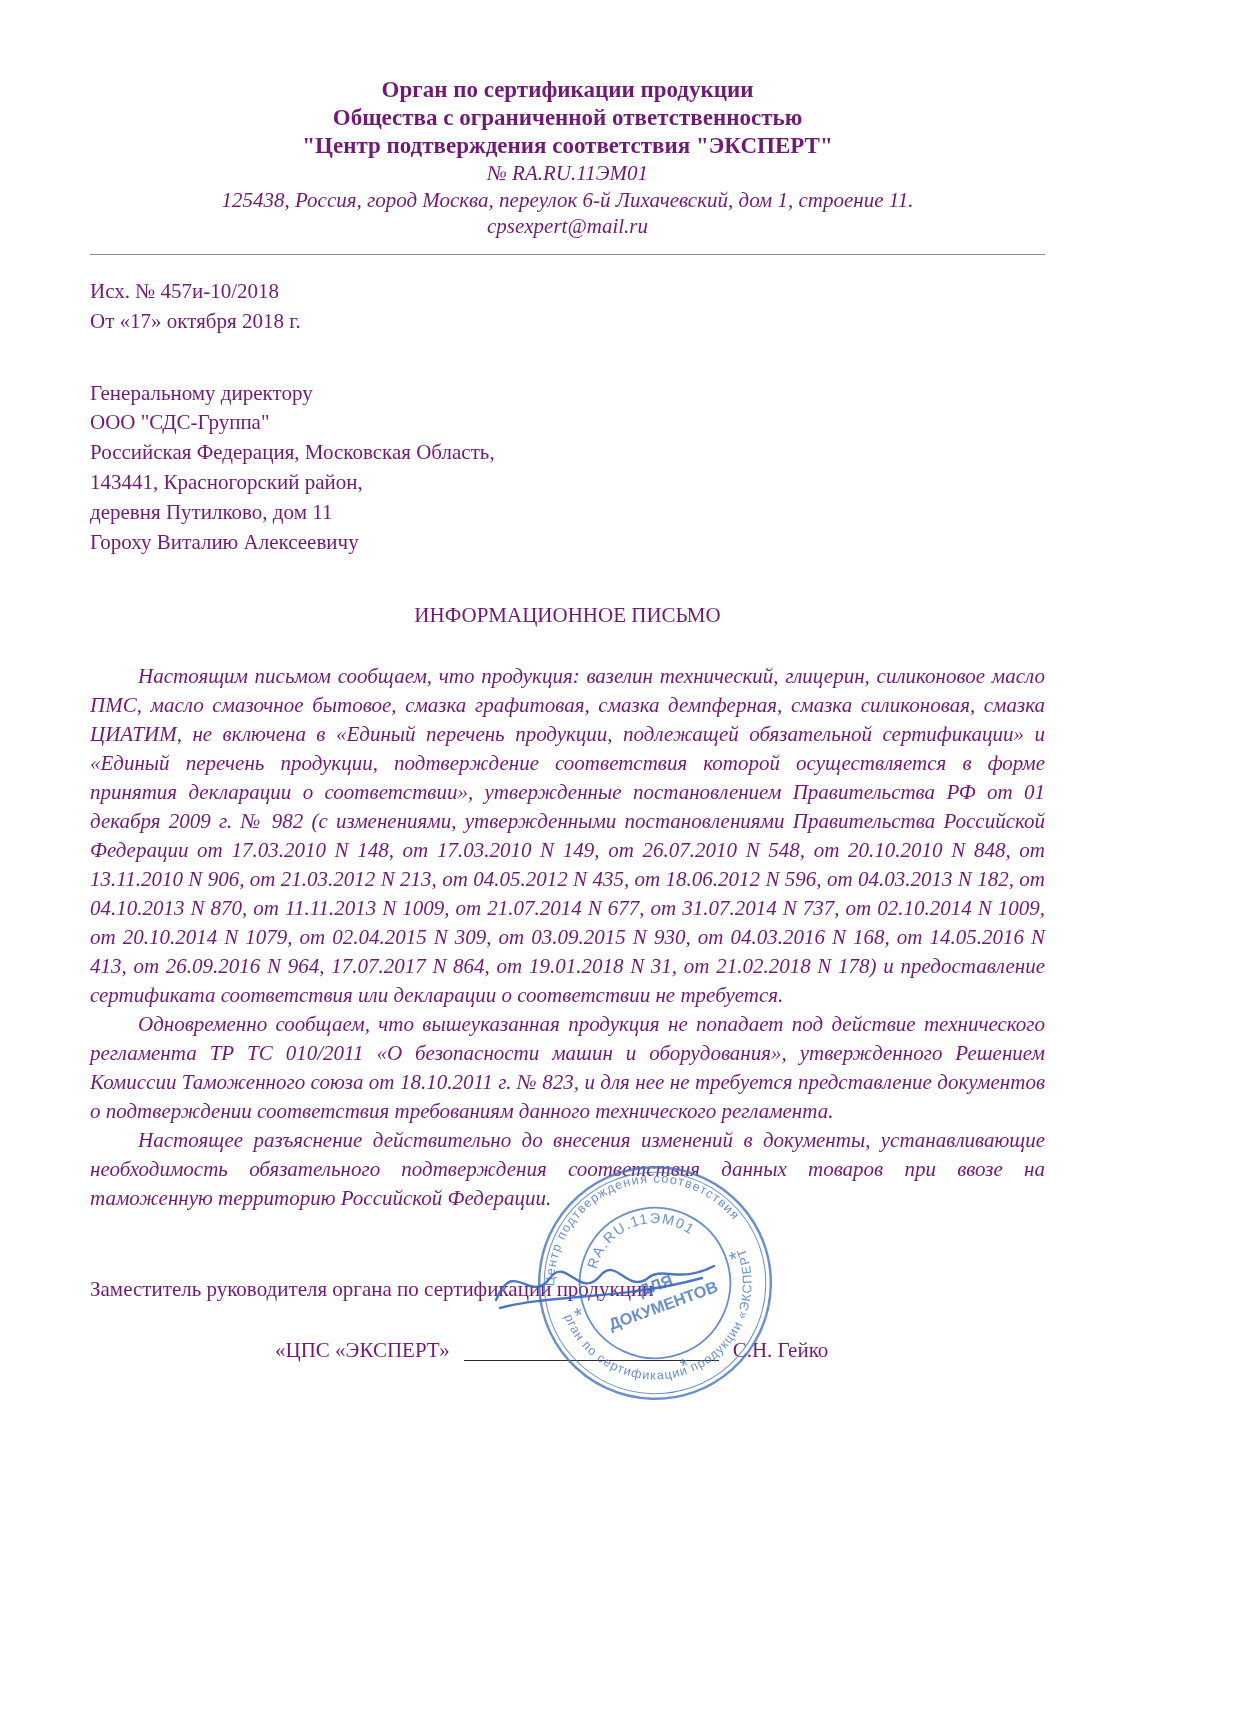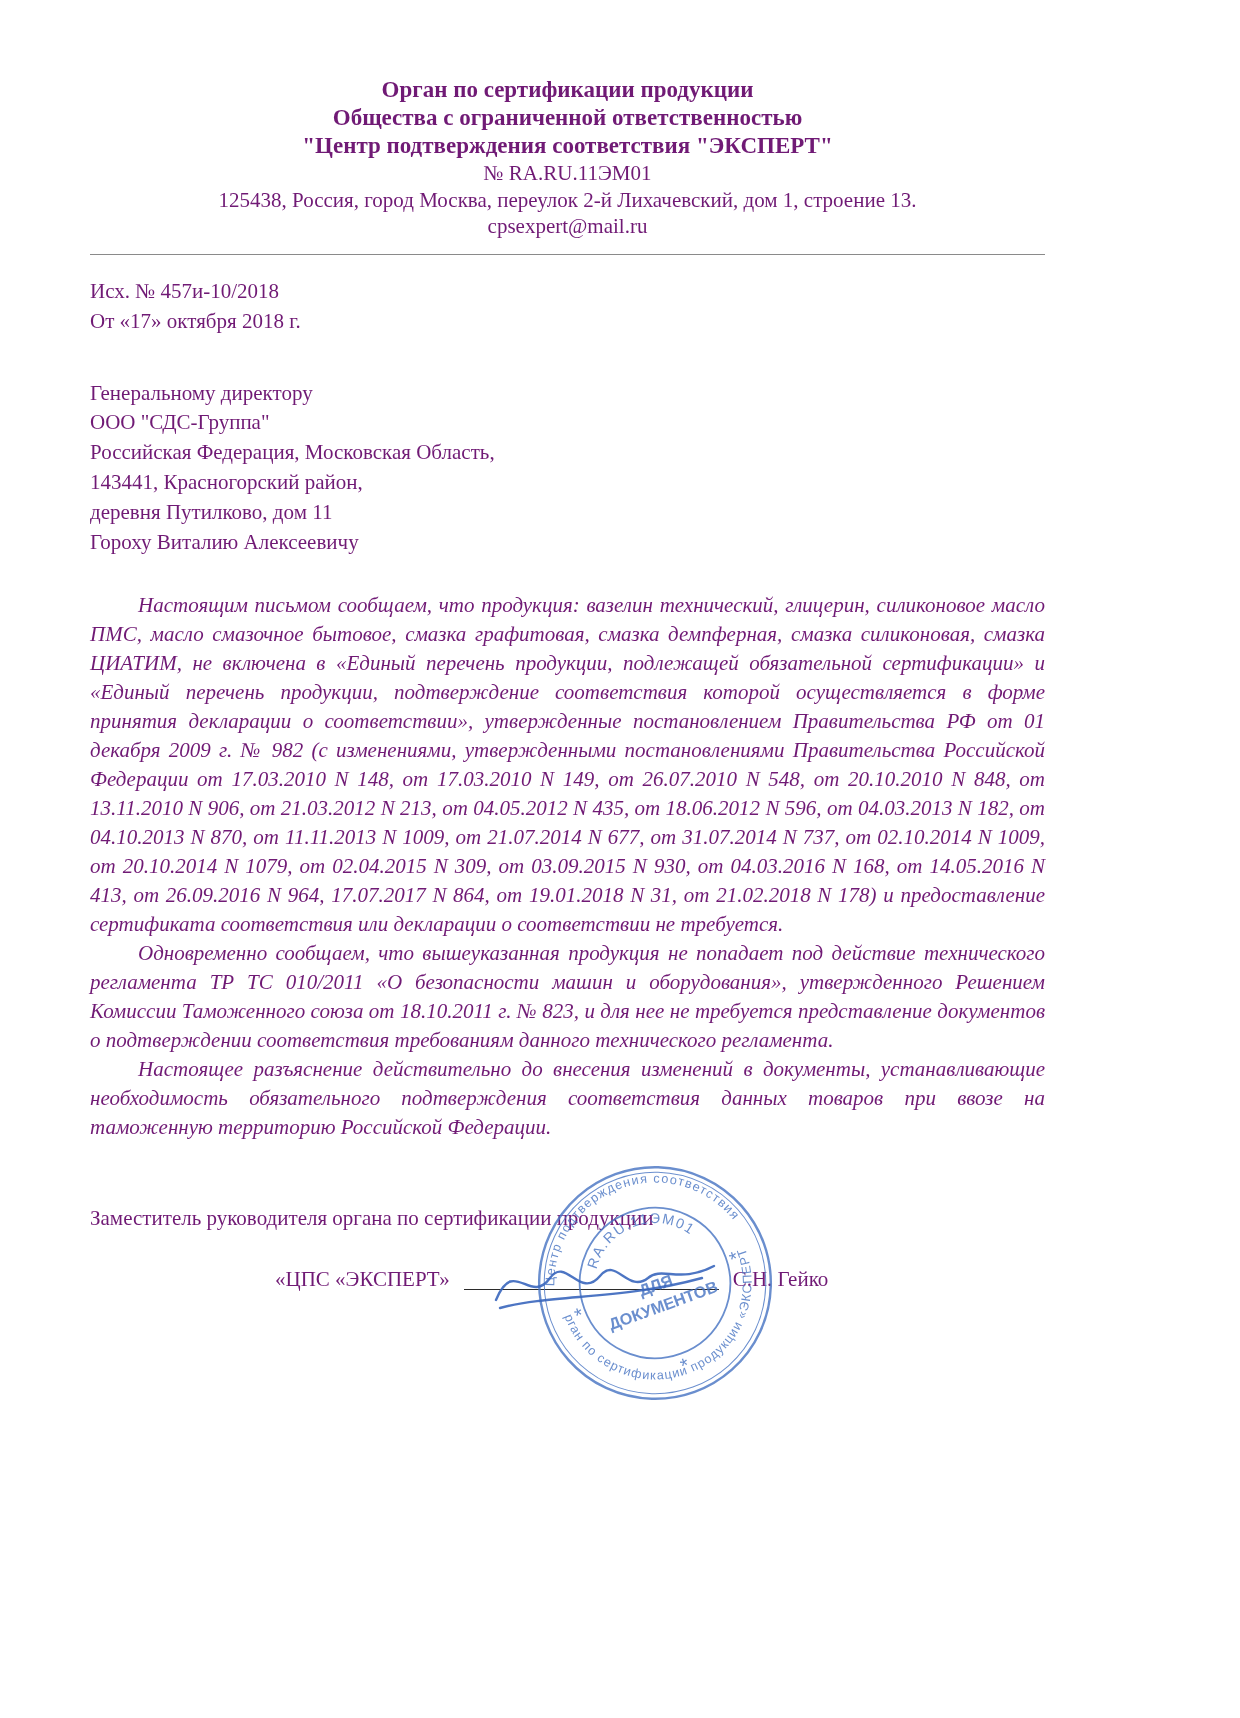--- a/index.html
+++ b/index.html
@@ -11,21 +11,21 @@
     color:#701a75;
     overflow:hidden;
   }
   .content{
     position:relative;
     padding:76px 195px 0 90px; 
   }
   
   .letterhead{text-align:center;line-height:1.22;}
   .lh-bold{font-weight:bold;font-size:23px;}
-  .lh-normal{font-size:21px;margin-top:1px;}
+  .lh-normal{font-size:21px;margin-top:1px;font-style:italic;}
   .rule{
     border:none;border-top:1px solid #8a8a8a;
     margin:14px 0 0 0;height:0;
   }
   
   .ref-block{margin-top:22px;font-size:21px;line-height:1.42;}
   
   .recipient{margin-top:42px;font-size:21px;line-height:1.42;}
   
   .doc-title{margin-top:46px;text-align:center;font-size:21px;}
@@ -66,40 +66,41 @@
 <body>
 
 <div class="page">
   <div class="content">
 
     <div class="letterhead">
       <div class="lh-bold">Орган по сертификации продукции</div>
       <div class="lh-bold">Общества с ограниченной ответственностью</div>
       <div class="lh-bold">"Центр подтверждения соответствия "ЭКСПЕРТ"</div>
       <div class="lh-normal">№ RA.RU.11ЭМ01</div>
-      <div class="lh-normal">125438, Россия, город Москва, переулок 2-й Лихачевский, дом 1, строение 13.</div>
+      <div class="lh-normal">125438, Россия, город Москва, переулок 6-й Лихачевский, дом 1, строение 11.</div>
       <div class="lh-normal">cpsexpert@mail.ru</div>
     </div>
 
     <hr class="rule">
 
     <div class="ref-block">
       <div>Исх. № 457и-10/2018</div>
       <div>От «17» октября 2018 г.</div>
     </div>
 
     <div class="recipient">
       <div>Генеральному директору</div>
       <div>ООО "СДС-Группа"</div>
       <div>Российская Федерация, Московская Область,</div>
       <div>143441, Красногорский район,</div>
       <div>деревня Путилково, дом 11</div>
       <div>Гороху Виталию Алексеевичу</div>
     </div>
 
+    <div class="doc-title">ИНФОРМАЦИОННОЕ ПИСЬМО</div>
 
     <div class="body-text">
       <p>Настоящим письмом сообщаем, что продукция: вазелин технический, глицерин, силиконовое масло   ПМС, масло смазочное бытовое, смазка графитовая, смазка демпферная, смазка силиконовая, смазка ЦИАТИМ, не включена в «Единый перечень продукции, подлежащей обязательной сертификации» и «Единый перечень продукции, подтверждение соответствия которой осуществляется в форме принятия декларации о соответствии», утвержденные постановлением Правительства РФ от 01 декабря 2009 г. № 982 (с изменениями, утвержденными постановлениями Правительства Российской Федерации от 17.03.2010 N 148, от 17.03.2010 N 149, от 26.07.2010 N 548, от 20.10.2010 N 848, от 13.11.2010 N 906, от 21.03.2012 N 213, от 04.05.2012 N 435, от 18.06.2012 N 596, от 04.03.2013 N 182, от 04.10.2013 N 870, от 11.11.2013 N 1009, от 21.07.2014 N 677, от 31.07.2014 N 737, от 02.10.2014 N 1009, от 20.10.2014 N 1079, от 02.04.2015 N 309, от 03.09.2015 N 930, от 04.03.2016 N 168, от 14.05.2016 N 413, от 26.09.2016 N 964, 17.07.2017 N 864, от 19.01.2018 N 31, от 21.02.2018 N 178) и предоставление сертификата соответствия или декларации о соответствии не требуется.</p>
       <p>Одновременно сообщаем, что вышеуказанная продукция не попадает под действие технического регламента ТР ТС 010/2011 «О безопасности   машин и оборудования», утвержденного Решением Комиссии Таможенного союза от 18.10.2011 г. № 823, и для нее не требуется представление документов о подтверждении соответствия требованиям данного технического регламента.</p>
       <p>Настоящее разъяснение действительно до внесения изменений в документы, устанавливающие необходимость обязательного подтверждения соответствия данных товаров при ввозе на таможенную территорию Российской Федерации.</p>
     </div>
 
     <div class="sig-role">Заместитель руководителя органа по сертификации продукции</div>
     <div class="sig-row">
       <span class="sig-org">«ЦПС «ЭКСПЕРТ»</span>

